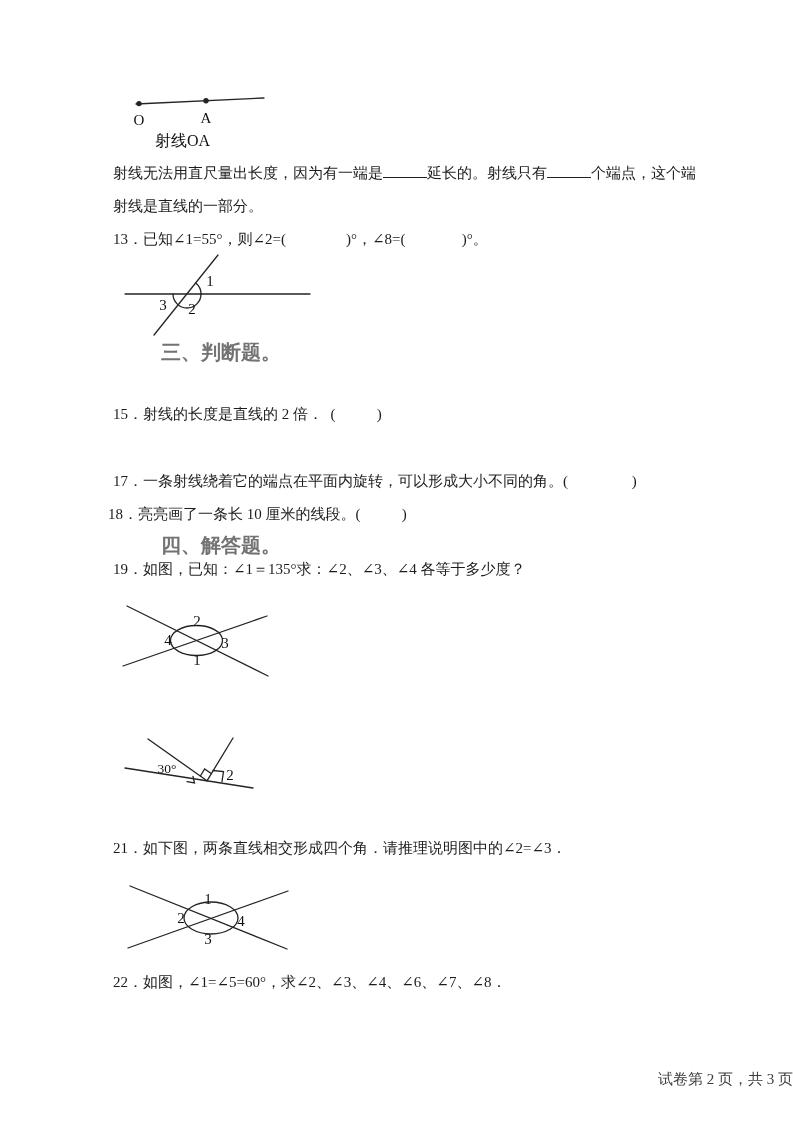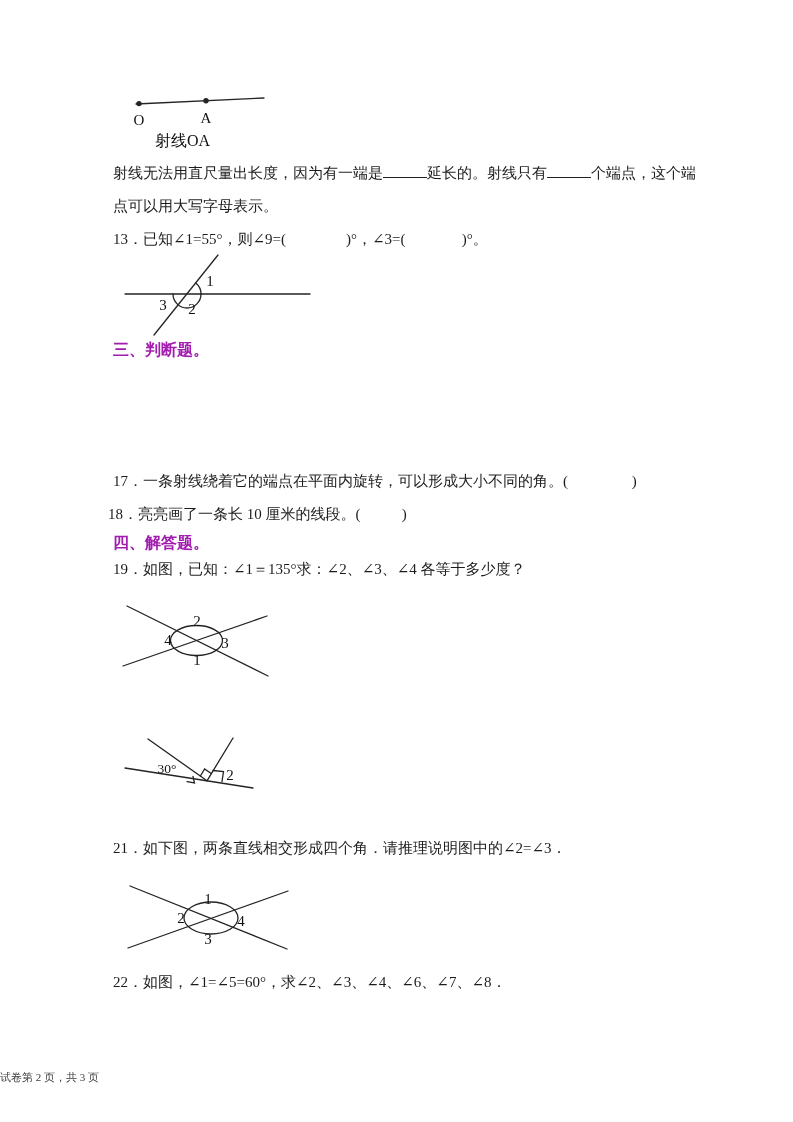--- a/index.html
+++ b/index.html
@@ -6,72 +6,73 @@
   html,body { background:#ffffff; }
   .page {
     position:relative; width:793px; height:1122px; background:#ffffff;
     font-family:"Liberation Serif","DejaVu Serif",serif; color:#1c1c1c;
     overflow:hidden; margin:0 auto;
   }
   .txt {
     position:absolute; font-size:15px; line-height:1.45;
     white-space:pre-wrap; color:#1c1c1c;
   }
-  .heading { font-weight:bold; font-size:16px; color:#a21caf; }
+  .heading { font-weight:bold; font-size:20px; color:#737373;margin-left:48px; }
   .blank {
     display:inline-block; width:44px; height:14px;
     border-bottom:1.2px solid #222; vertical-align:baseline;
   }
   svg.fig { position:absolute; overflow:visible; }
   svg.fig line, svg.fig path, svg.fig ellipse, svg.fig polyline {
     stroke:#242424; stroke-width:1.3; fill:none; stroke-linecap:round;
   }
   svg.fig circle { fill:#242424; stroke:none; }
   svg.fig text {
     font-family:"Liberation Serif","DejaVu Serif",serif;
     font-size:15px; fill:#111; stroke:none;
   }
   svg.fig text.cjk { font-size:16px; }
   svg.fig text.small { font-size:13.5px; }
   .footer {
-    position:absolute; left:0; width:100%; text-align:left;
-    font-size:11px; color:#3d3d3d; white-space:pre-wrap;
+    position:absolute; left:0; width:100%; text-align:right;
+    font-size:15px; color:#3d3d3d; white-space:pre-wrap;
   }
 </style>
 </head>
 <body>
 
 <div class="page">
 
   <svg class="fig" style="left:115px; top:85px;" width="185" height="68" viewBox="0 0 185 68">
     <line x1="21" y1="19" x2="149" y2="13"></line>
     <circle cx="24" cy="18.6" r="2.7"></circle>
     <circle cx="91" cy="15.7" r="2.7"></circle>
     <text x="24" y="40" text-anchor="middle">O</text>
     <text x="91" y="38" text-anchor="middle">A</text>
     <text x="40" y="61" class="cjk">射线OA</text>
   </svg>
 
   <div class="txt" style="left:113px; top:163px; width:600px;"><span>射线无法用直尺量出长度，因为有一端是</span><span class="blank"></span><span>延长的。射线只有</span><span class="blank"></span><span>个端点，这个端</span></div>
-  <div class="txt" style="left:113px; top:196px;">点可以用大写字母表示。</div>
+  <div class="txt" style="left:113px; top:196px;">射线是直线的一部分。</div>
 
-  <div class="txt" style="left:113px; top:229px;">13．已知∠1=55°，则∠9=(                )°，∠3=(               )°。</div>
+  <div class="txt" style="left:113px; top:229px;">13．已知∠1=55°，则∠2=(                )°，∠8=(               )°。</div>
 
   <svg class="fig" style="left:118px; top:247px;" width="210" height="95" viewBox="0 0 210 95">
     <line x1="7" y1="47" x2="192" y2="47"></line>
     <line x1="36" y1="88" x2="100" y2="8"></line>
     <path d="M 83 47 A 14 14 0 0 0 77.7 36"></path>
     <path d="M 55 47 A 14 14 0 0 0 83 47"></path>
     <text x="92" y="39" text-anchor="middle">1</text>
     <text x="45" y="63" text-anchor="middle">3</text>
     <text x="74" y="67" text-anchor="middle">2</text>
   </svg>
 
   <div class="txt heading" style="left:113px; top:338px;">三、判断题。</div>
 
+  <div class="txt" style="left:113px; top:404px;">15．射线的长度是直线的 2 倍．  (           )</div>
   <div class="txt" style="left:113px; top:471px;text-align:center;">17．一条射线绕着它的端点在平面内旋转，可以形成大小不同的角。(                 )</div>
   <div class="txt" style="left:108px; top:504px;">18．亮亮画了一条长 10 厘米的线段。(           )</div>
 
   <div class="txt heading" style="left:113px; top:531px;">四、解答题。</div>
 
   <div class="txt" style="left:113px; top:559px;">19．如图，已知：∠1＝135°求：∠2、∠3、∠4 各等于多少度？</div>
 
   <svg class="fig" style="left:105px; top:597px;" width="215" height="95" viewBox="0 0 215 95">
     <line x1="22" y1="9" x2="163" y2="79"></line>
     <line x1="18" y1="69" x2="162" y2="19"></line>

